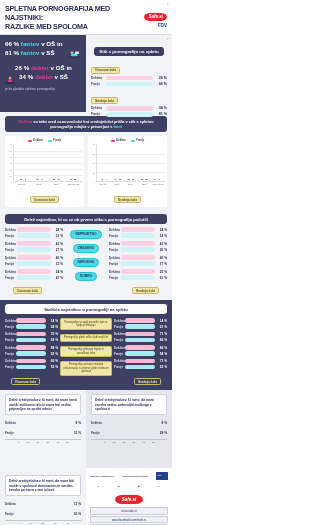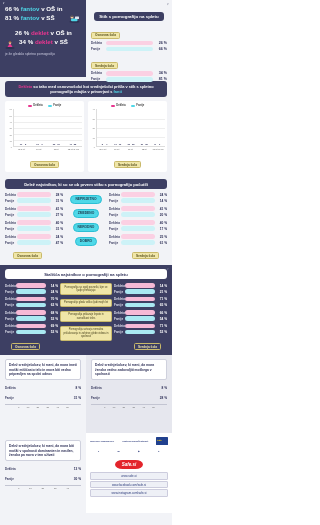--- a/index.html
+++ b/index.html
@@ -201,20 +201,32 @@
     background:#eef0f6; border:0.4px solid #ccd; border-radius:1px;
     font-size:2.9px; color:#2b3a7a; padding:0.8px 2px; margin-bottom:1px;
   }
   .vmark { position:absolute; font-size:2.2px; color:#b9bac8; }
 </style>
 </head>
 <body>
 
 <div class="page">
 
+  <div class="header">
+    <div class="hdr-title">
+      <div class="l1">SPLETNA PORNOGRAFIJA MED NAJSTNIKI:</div>
+      <div class="l2">RAZLIKE MED SPOLOMA</div>
+    </div>
+    <div class="hdr-brand">
+      <span class="safe-logo">Safe.si</span>
+      <div class="fdv-logo">
+        <span class="fdv-big">FDV</span>
+      </div>
+    </div>
+  </div>
 
   <div class="sec1">
     <div class="sec1-left">
       <svg class="icon-boy" viewBox="0 0 26 18">
         <ellipse cx="13" cy="15.5" rx="10" ry="2" fill="#2e3050"></ellipse>
         <rect x="6" y="9" width="13" height="5.5" rx="2" fill="#4fd8e8"></rect>
         <circle cx="8" cy="6" r="3" fill="#f2c7a0"></circle>
         <path d="M5 5.5a3 3 0 016 0z" fill="#3a3a4a"></path>
         <rect x="14" y="5" width="8" height="5" rx="1" fill="#dfe3ee"></rect>
       </svg>

